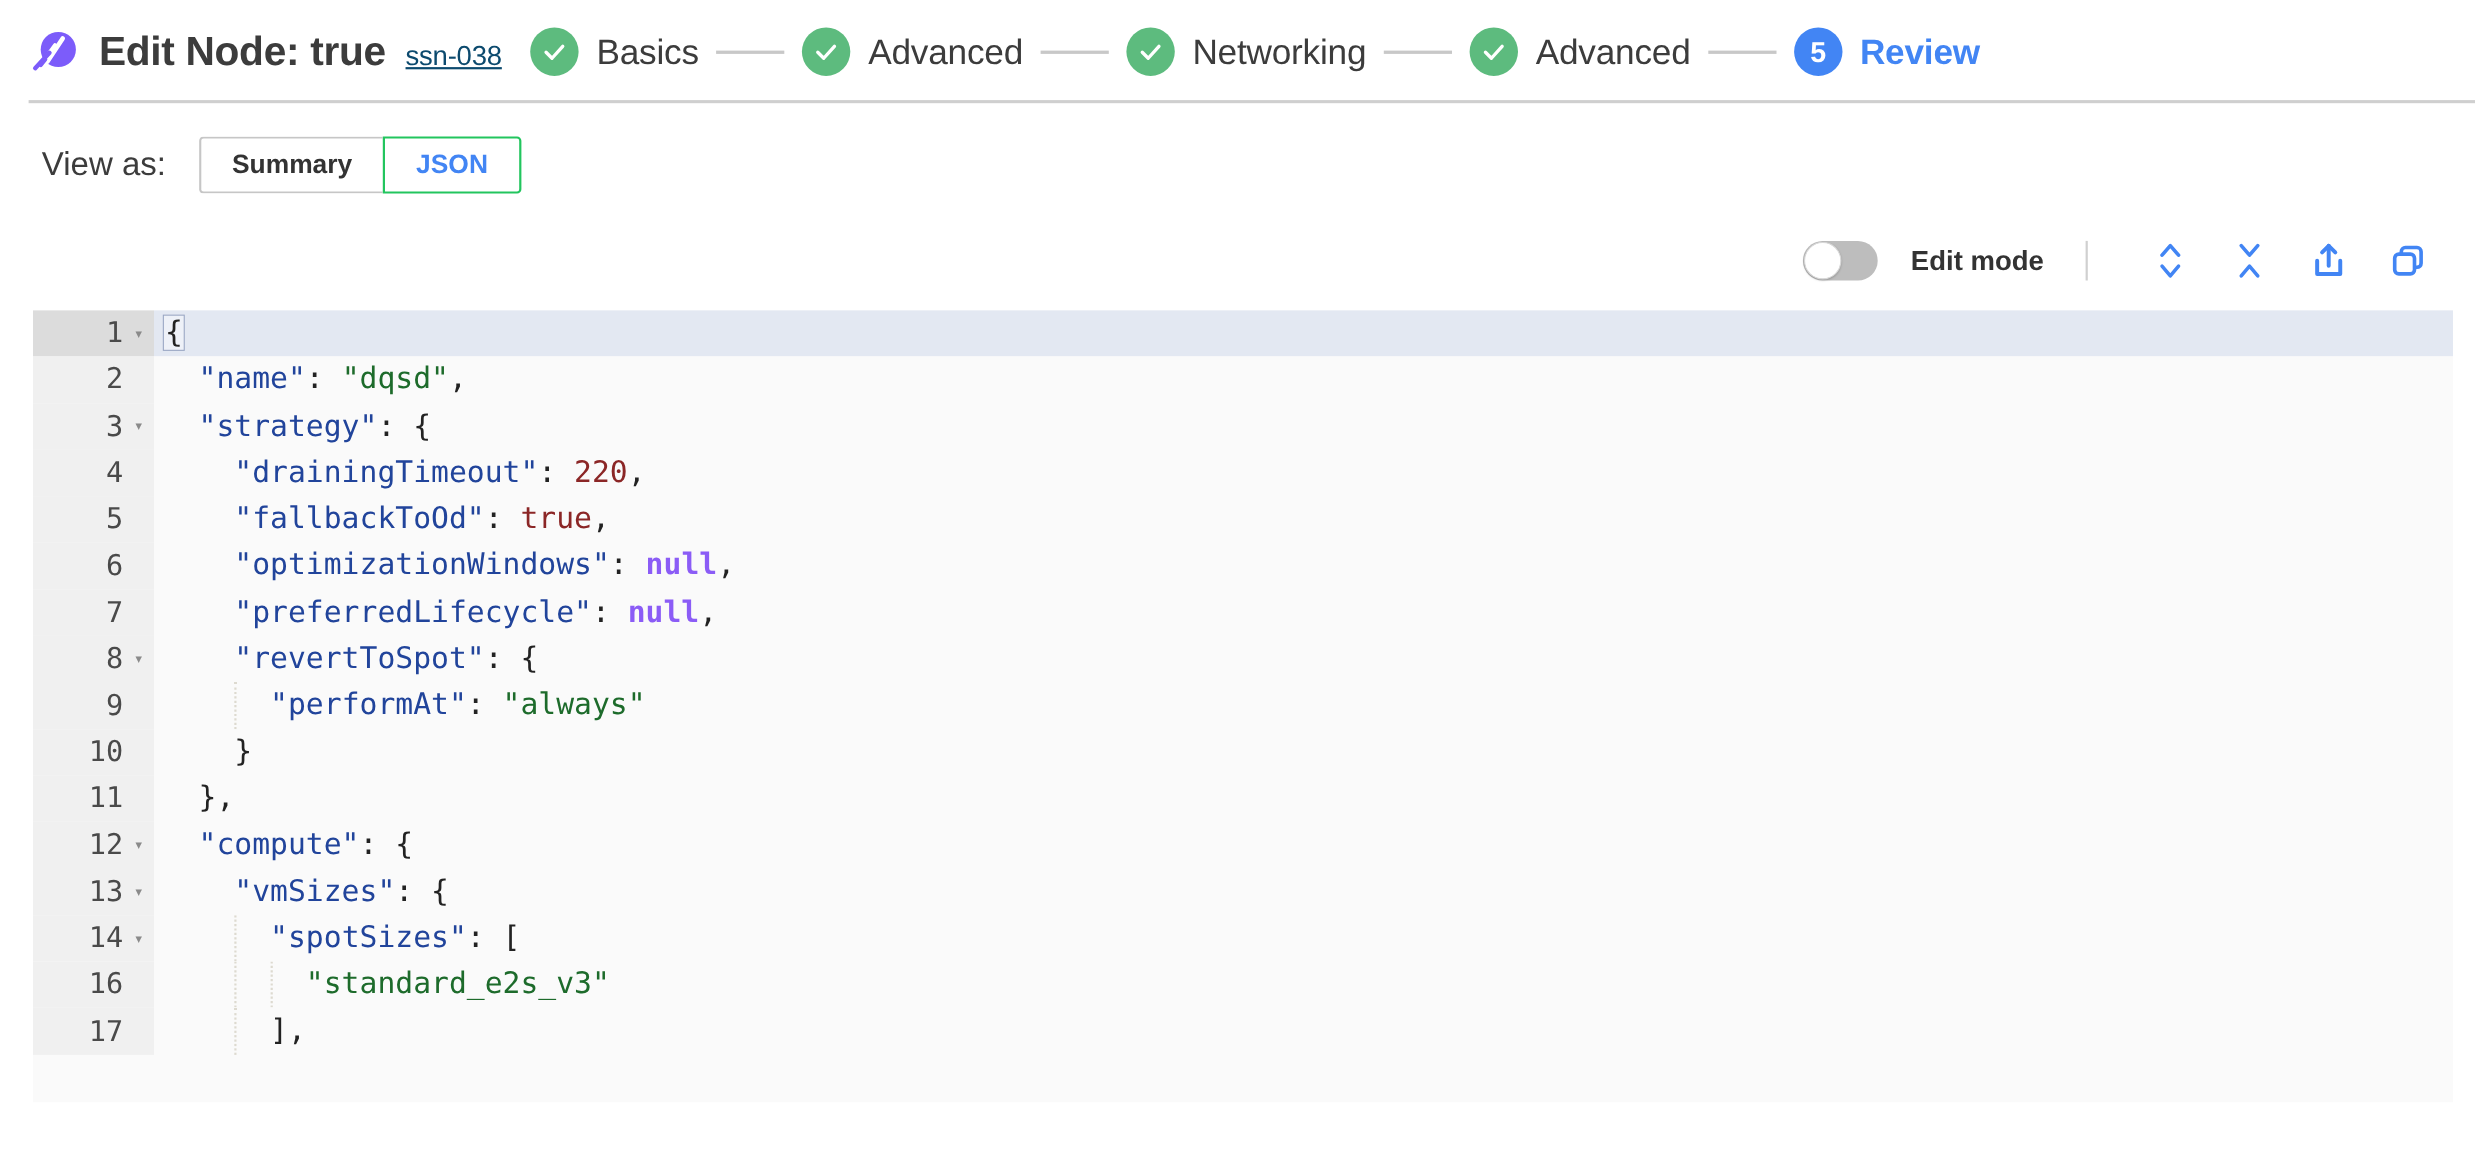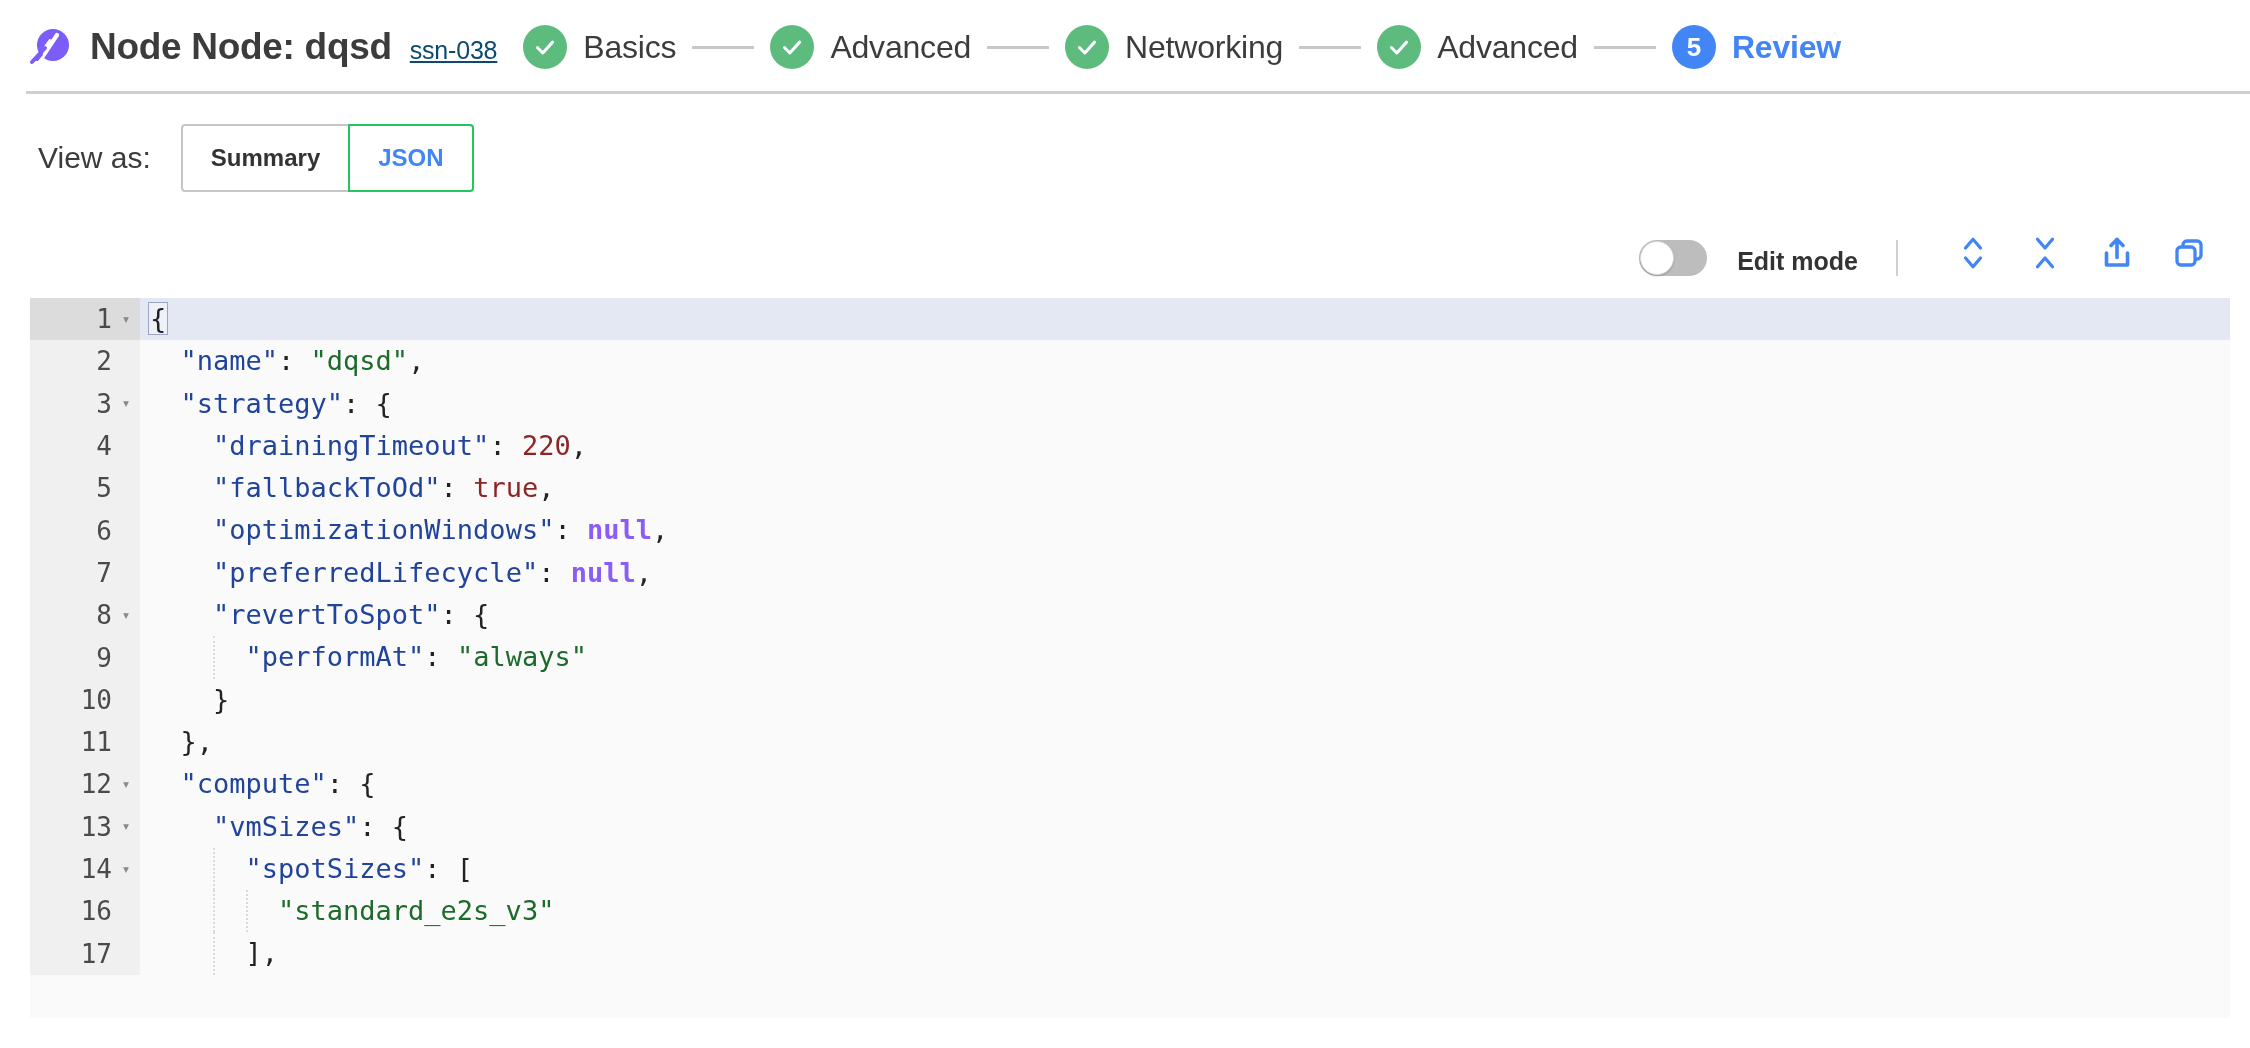--- a/index.html
+++ b/index.html
@@ -109,21 +109,21 @@
     padding: 30px 0 0 38px;
     gap: 30px;
   }
   .viewas-label {
     font-size: 30px;
     font-weight: normal;
     color: #3c3c3c;
   }
   .segmented {
     display: flex;
-    height: 68px;
+    height: 52px;
   }
   .seg-btn {
     display: flex;
     align-items: center;
     justify-content: center;
     padding: 0 28px;
     font-size: 24px;
     font-weight: bold;
     background: #ffffff;
     cursor: pointer;
@@ -136,21 +136,21 @@
   }
   .seg-btn.active {
     border: 2px solid #22c55e;
     color: #4285f4;
     border-radius: 0 4px 4px 0;
   }
 
   
   .editor-toolbar {
     display: flex;
-    align-items: flex-end;
+    align-items: center;
     justify-content: flex-end;
     gap: 12px;
     padding: 38px 38px 0 0;
   }
   .toggle {
     width: 68px; height: 36px;
     border-radius: 18px;
     background: #bdbdbd;
     position: relative;
     flex: 0 0 auto;
@@ -264,21 +264,21 @@
     <div class="logo">
       <svg width="46" height="46" viewBox="0 0 46 46">
         <circle cx="27" cy="21" r="16" fill="#7c5cfa"></circle>
         <path d="M31 11 L17 32" stroke="#ffffff" stroke-width="4.2" stroke-linecap="round"></path>
         <path d="M24 17 L14 31" stroke="#ffffff" stroke-width="3.6" stroke-linecap="round"></path>
         <path d="M19 24 L6 38" stroke="#7c5cfa" stroke-width="4" stroke-linecap="round"></path>
         <path d="M15 30 L11 35" stroke="#7c5cfa" stroke-width="4" stroke-linecap="round"></path>
       </svg>
     </div>
     <div class="title-wrap">
-      <span class="page-title">Node Node: dqsd</span>
+      <span class="page-title">Edit Node: true</span>
       <span class="node-id">ssn-038</span>
     </div>
   </div>
 
   <div class="stepper">
 
     <div class="step">
       <div class="step-circle done">
         <svg class="check" viewBox="0 0 24 24">
           <path d="M5 12.5 L10 17.5 L19 7.5" fill="none" stroke="#ffffff" stroke-width="2.8" stroke-linecap="round" stroke-linejoin="round"></path>

